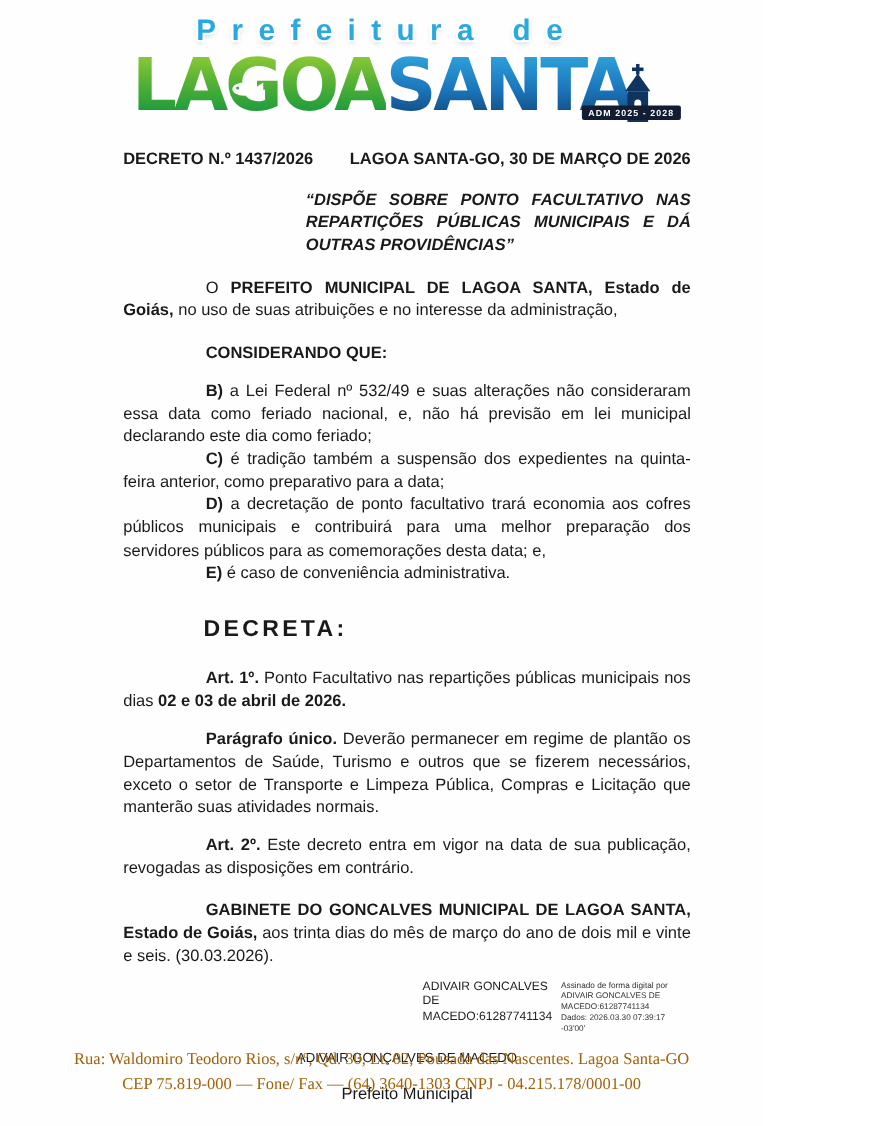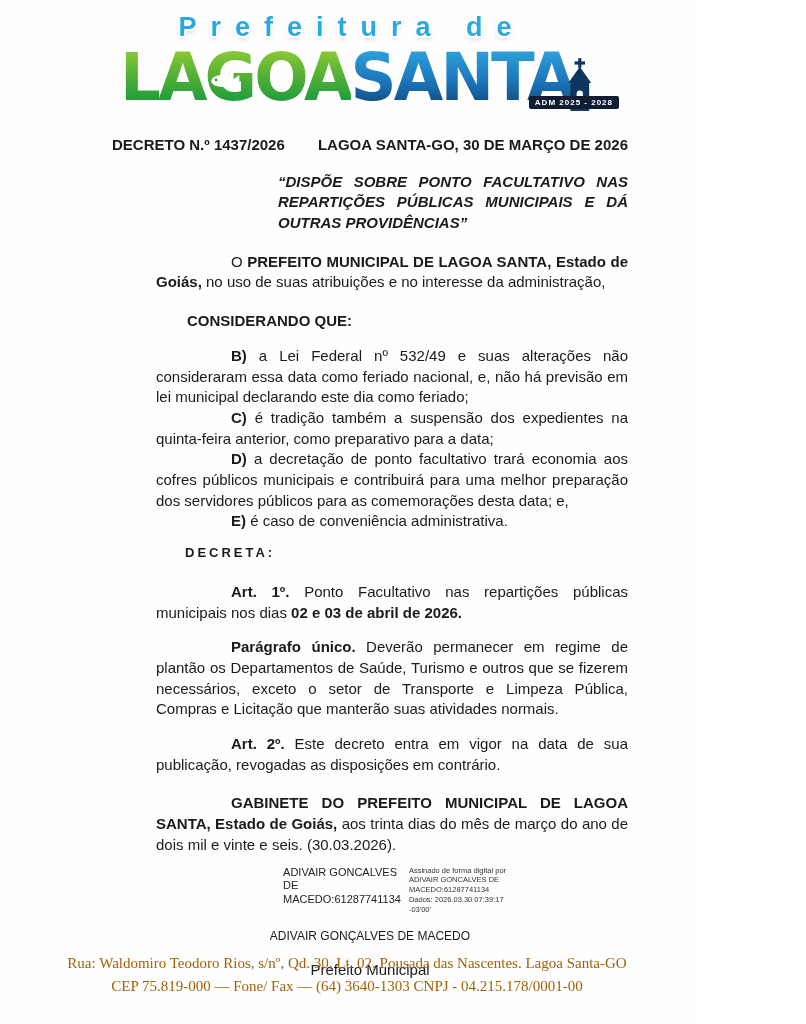--- a/index.html
+++ b/index.html
@@ -46,29 +46,29 @@
     letter-spacing: 10px; word-spacing: 8px; white-space: nowrap;
   }
 
   
   .content { padding: 0 66px 0 112px; font-size: 15px; line-height: 1.38; }
   .heading-row { display: flex; justify-content: space-between; margin-top: 24px; font-weight: bold; }
   .subject {
     width: 350px; margin: 16px 0 0 auto;
     font-weight: bold; font-style: italic; text-align: justify;
   }
-  .para { text-align: justify; text-indent: 75px; margin-left: 44px; }
+  .para { text-align: justify; text-indent: 75px; }
   .intro { margin-top: 18px; }
   .considerando { font-weight: bold; margin: 18px 0 14px 0; text-indent: 75px; }
-  .decreta { font-weight: bold; font-size: 13px; letter-spacing: 3px; margin: 12px 0 20px 0; text-indent: 73px; }
+  .decreta { font-weight: bold; font-size: 21px; letter-spacing: 3px; margin: 26px 0 20px 0; text-indent: 73px; }
   .spaced { margin-top: 14px; }
   .gabinete { margin-top: 18px; }
 
   
-  .signature-block { display: flex; justify-content: center; align-items: flex-start; gap: 8px; margin: 10px 0 0 70px; }
+  .signature-block { display: flex; justify-content: flex-end; align-items: flex-start; gap: 8px; margin: 10px 0 0 70px; }
   .sig-left { font-size: 11px; line-height: 1.25; white-space: pre-line; color: #222; font-weight: 500; text-align: left; }
   .sig-right { font-size: 7.5px; line-height: 1.3; white-space: pre-line; color: #333; text-align: left; width: 118px; }
   .sig-name { text-align: center; font-weight: normal; font-size: 12px; margin-top: 14px; }
   .sig-title { text-align: center; font-size: 15px; margin-top: 15px; }
 
   
   .footer {
     position: absolute; left: 0; right: 0; bottom: 26px;
     text-align: center; font-family: "Liberation Serif", serif;
     font-size: 15px; line-height: 1.55; color: #a16207;
@@ -118,21 +118,21 @@
     <p class="para"><b>E)</b><span> é caso de conveniência administrativa.</span></p>
 
     <p class="decreta">DECRETA:</p>
 
     <p class="para"><b>Art. 1º.</b><span> Ponto Facultativo nas repartições públicas municipais nos dias </span><b>02 e 03 de abril de 2026.</b></p>
 
     <p class="para spaced"><b>Parágrafo único.</b><span> Deverão permanecer em regime de plantão os Departamentos de Saúde, Turismo e outros que se fizerem necessários, exceto o setor de Transporte e Limpeza Pública, Compras e Licitação que manterão suas atividades normais.</span></p>
 
     <p class="para spaced"><b>Art. 2º.</b><span> Este decreto entra em vigor na data de sua publicação, revogadas as disposições em contrário.</span></p>
 
-    <p class="para gabinete"><b>GABINETE DO PREFEITO MUNICIPAL DE LAGOA SANTA, Estado de Goiás,</b><span> aos trinta dias do mês de março do ano de dois mil e vinte e seis. (30.03.2026).</span></p>
+    <p class="para gabinete"><b>GABINETE DO GONCALVES MUNICIPAL DE LAGOA SANTA, Estado de Goiás,</b><span> aos trinta dias do mês de março do ano de dois mil e vinte e seis. (30.03.2026).</span></p>
 
     <div class="signature-block">
       <div class="sig-left">ADIVAIR GONCALVES
 DE
 MACEDO:61287741134</div>
       <div class="sig-right">Assinado de forma digital por
 ADIVAIR GONCALVES DE
 MACEDO:61287741134
 Dados: 2026.03.30 07:39:17 -03'00'</div>
     </div>

